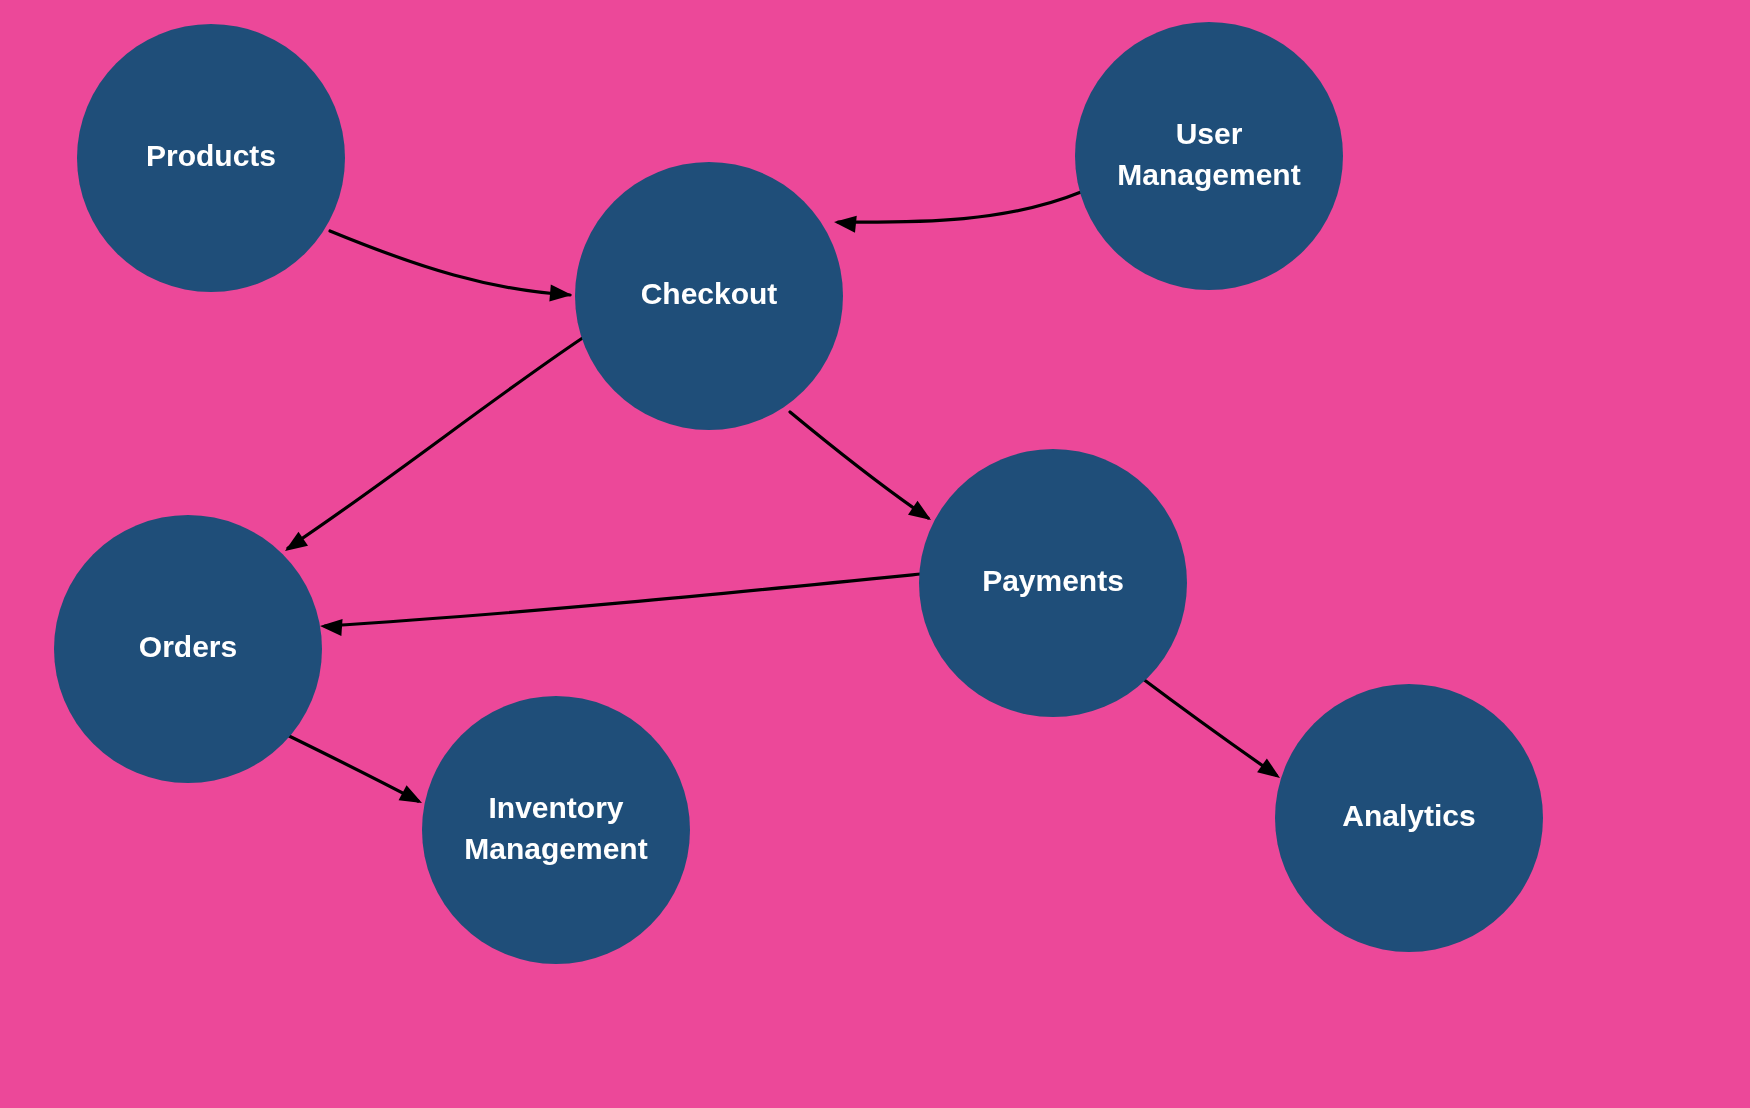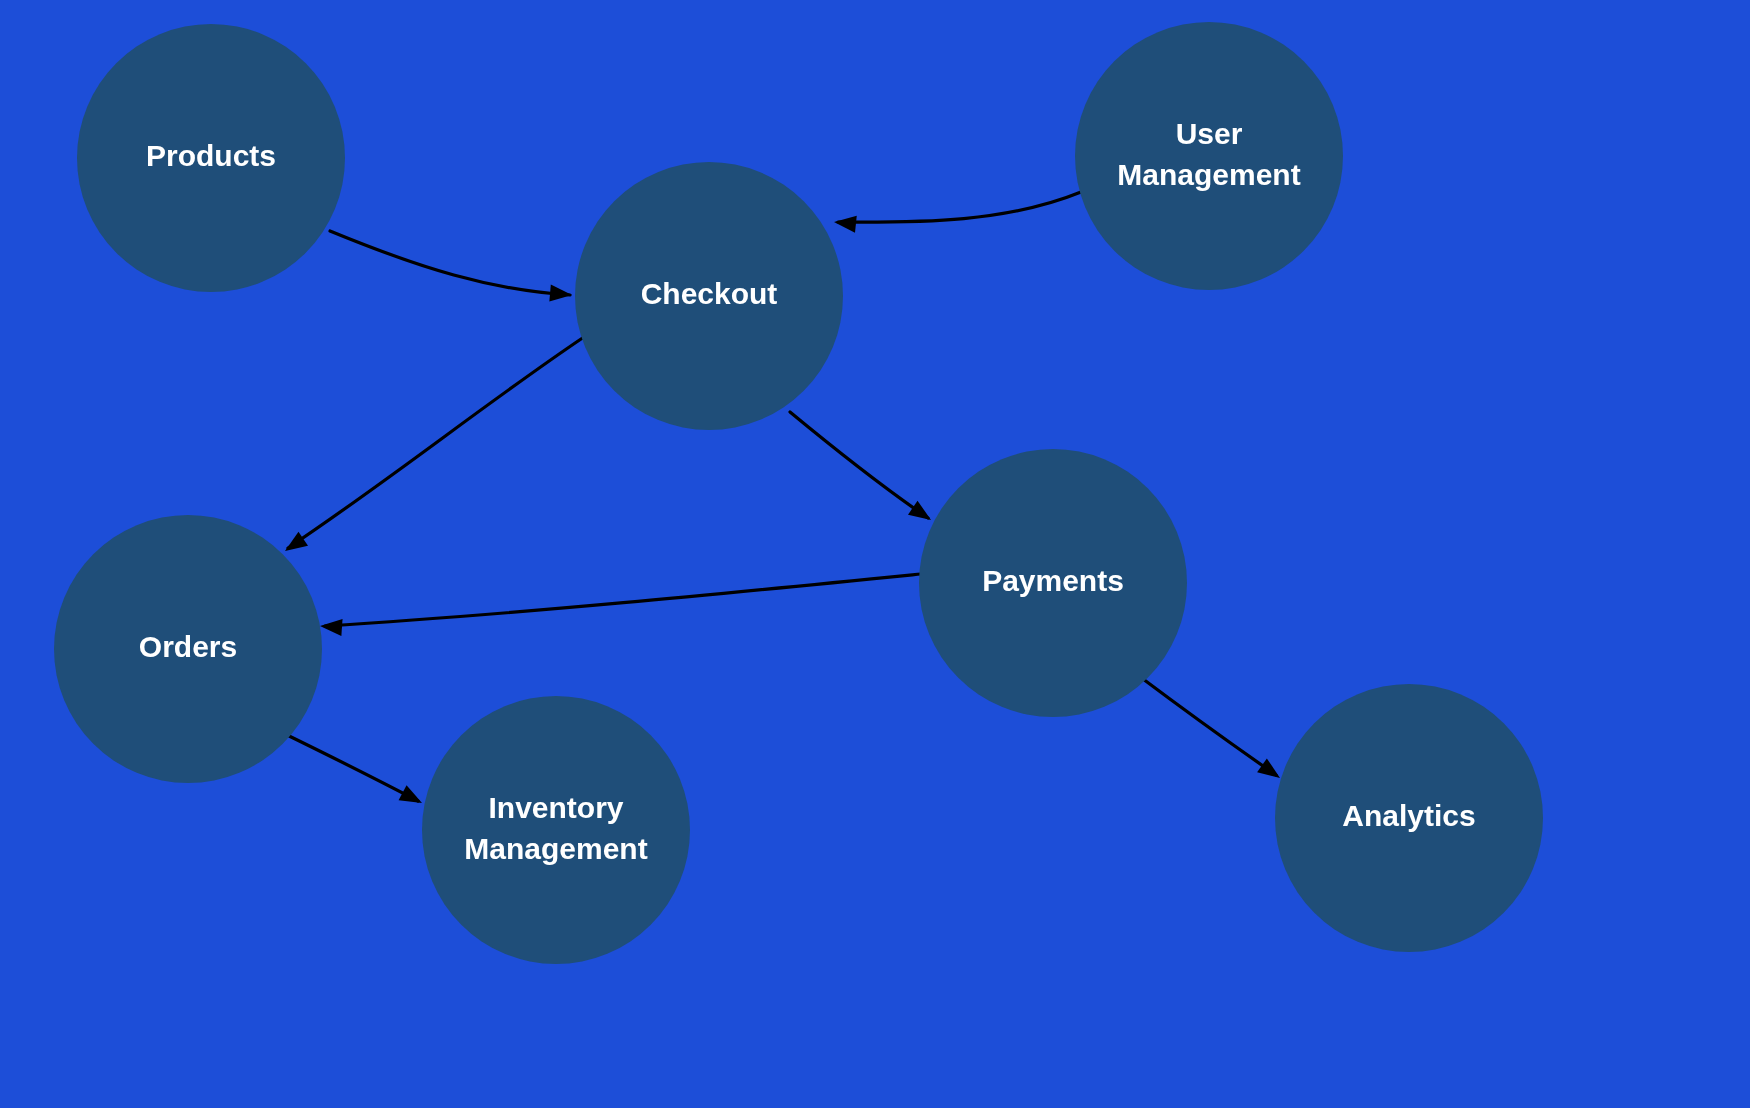--- a/index.html
+++ b/index.html
@@ -10,21 +10,21 @@
   body {
     width: 1750px;
     height: 1108px;
     overflow: hidden;
     font-family: "Liberation Sans", sans-serif;
   }
   #canvas {
     position: relative;
     width: 1750px;
     height: 1108px;
-    background: #1d4ed8;
+    background: #ec4899;
   }
   #graph-svg {
     position: absolute;
     top: 0;
     left: 0;
     width: 1750px;
     height: 1108px;
   }
   .edge-path {
     fill: none;

